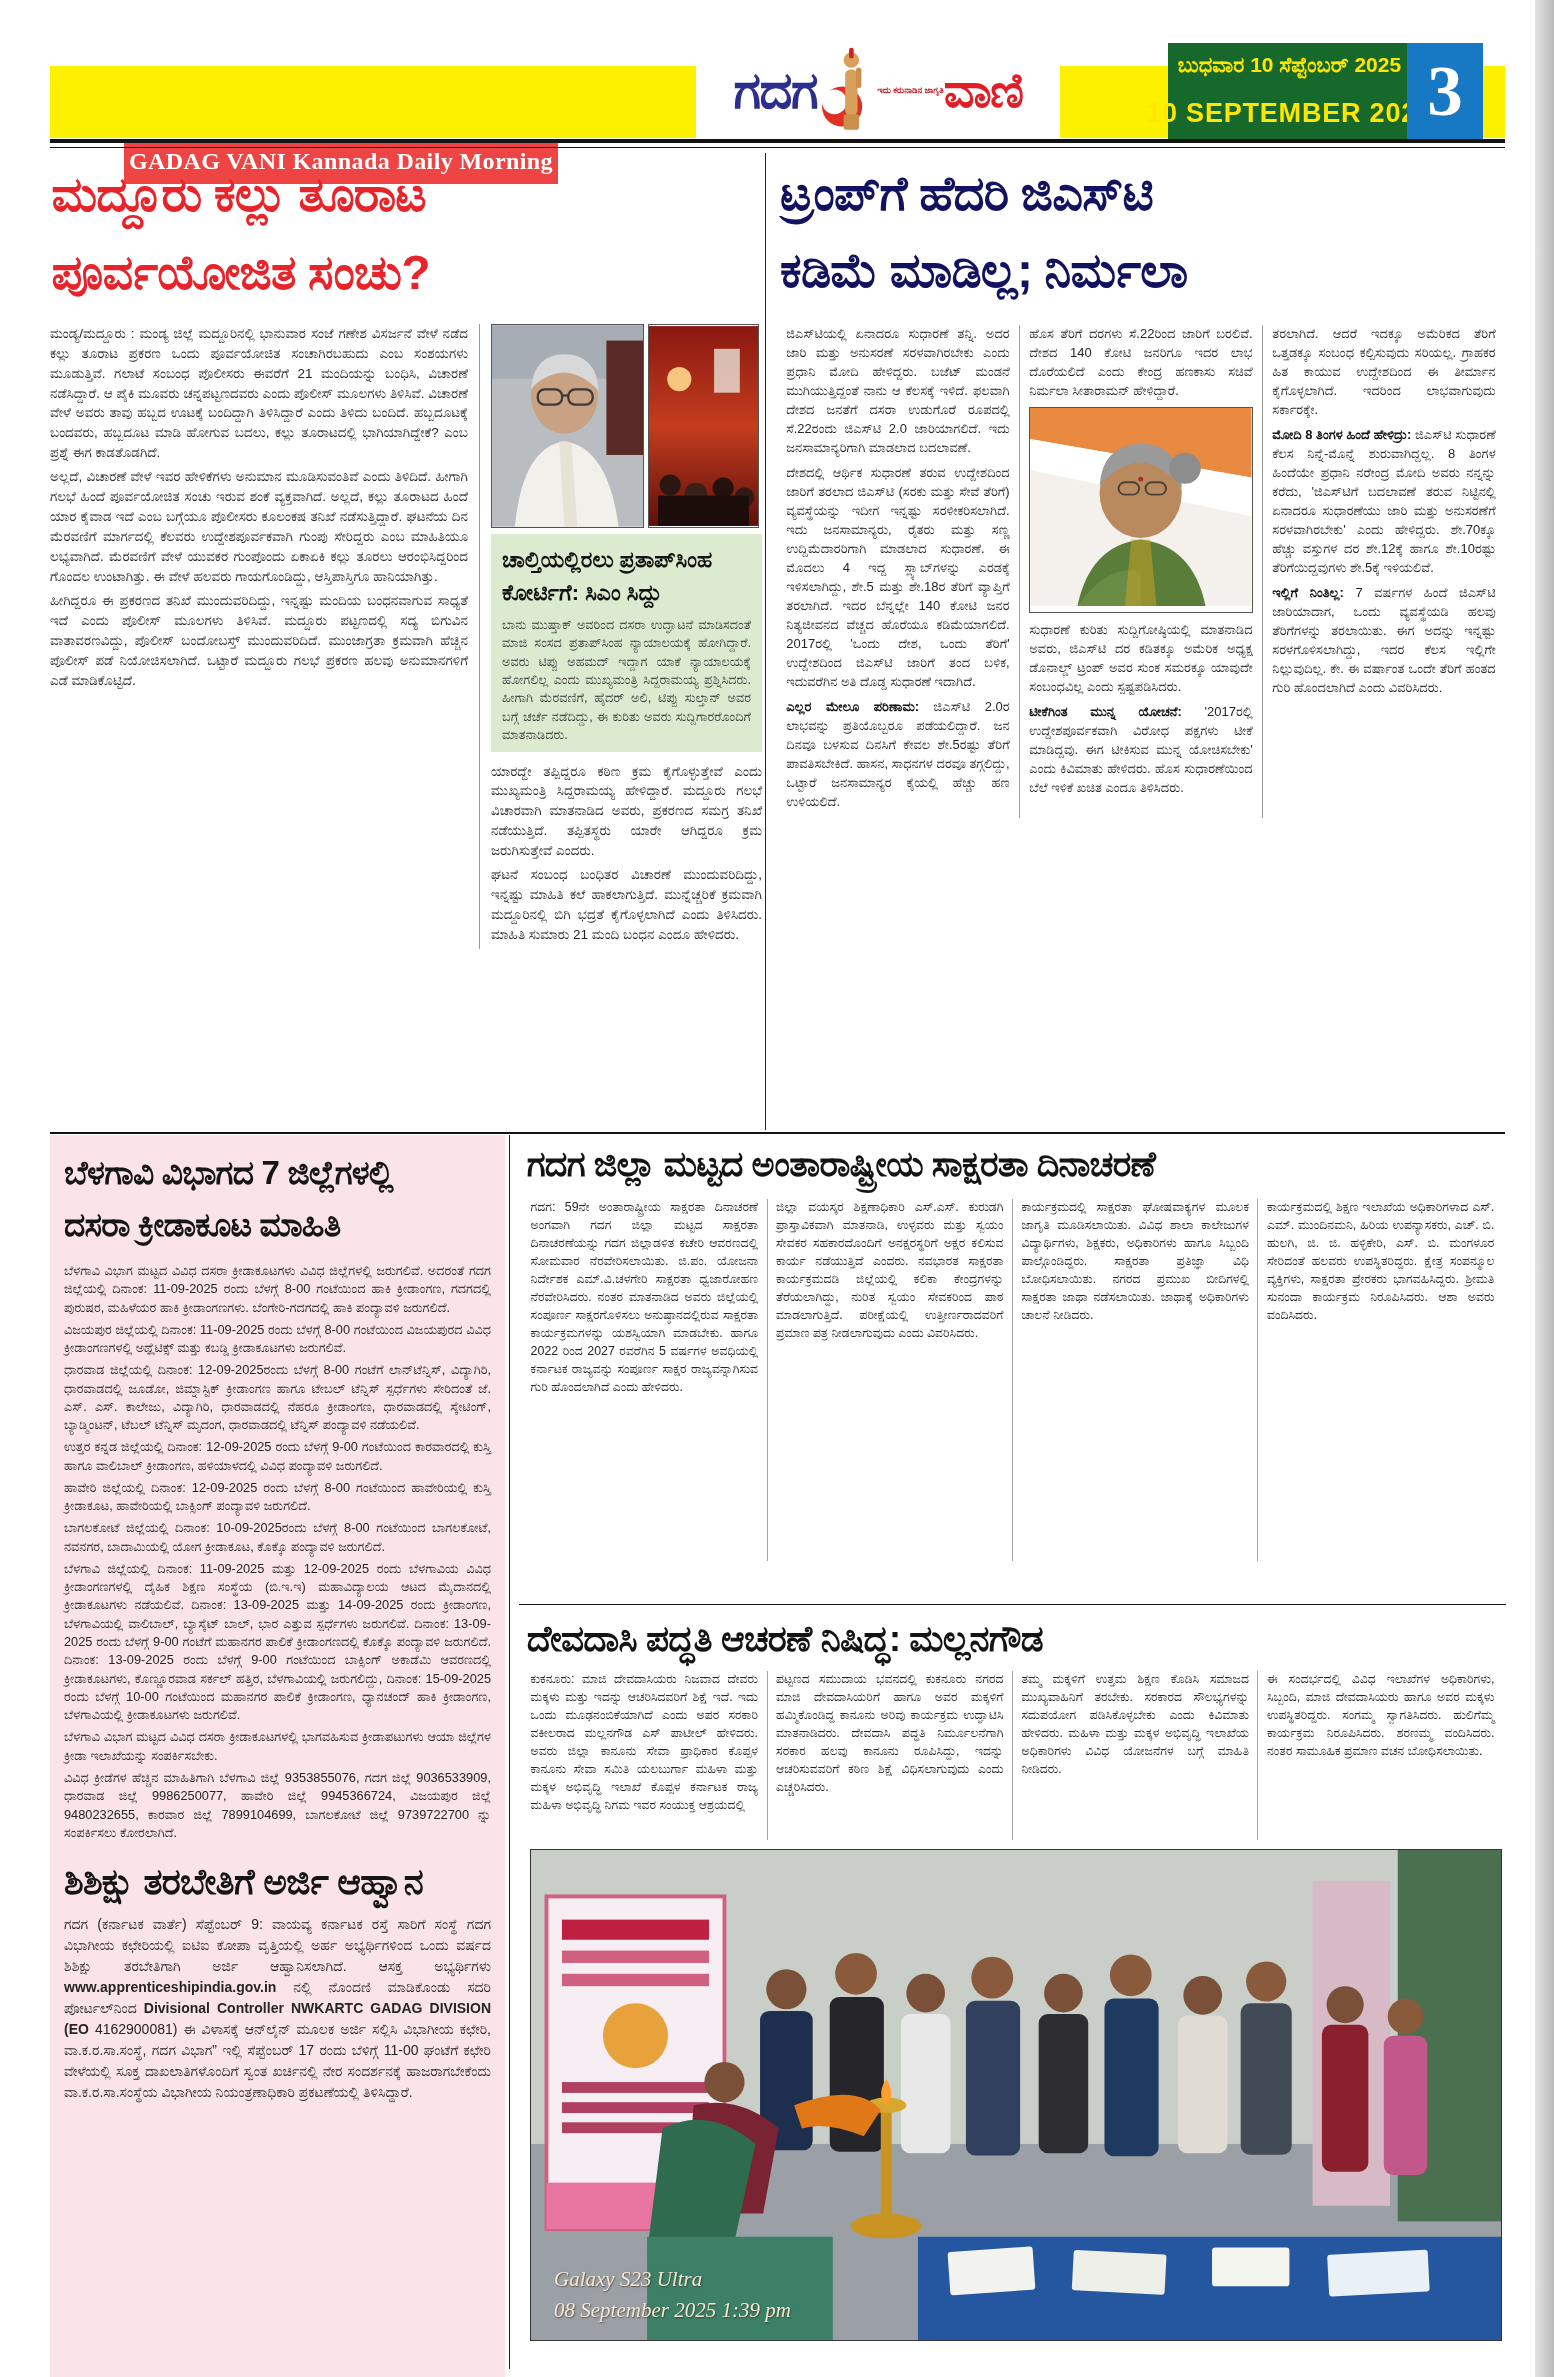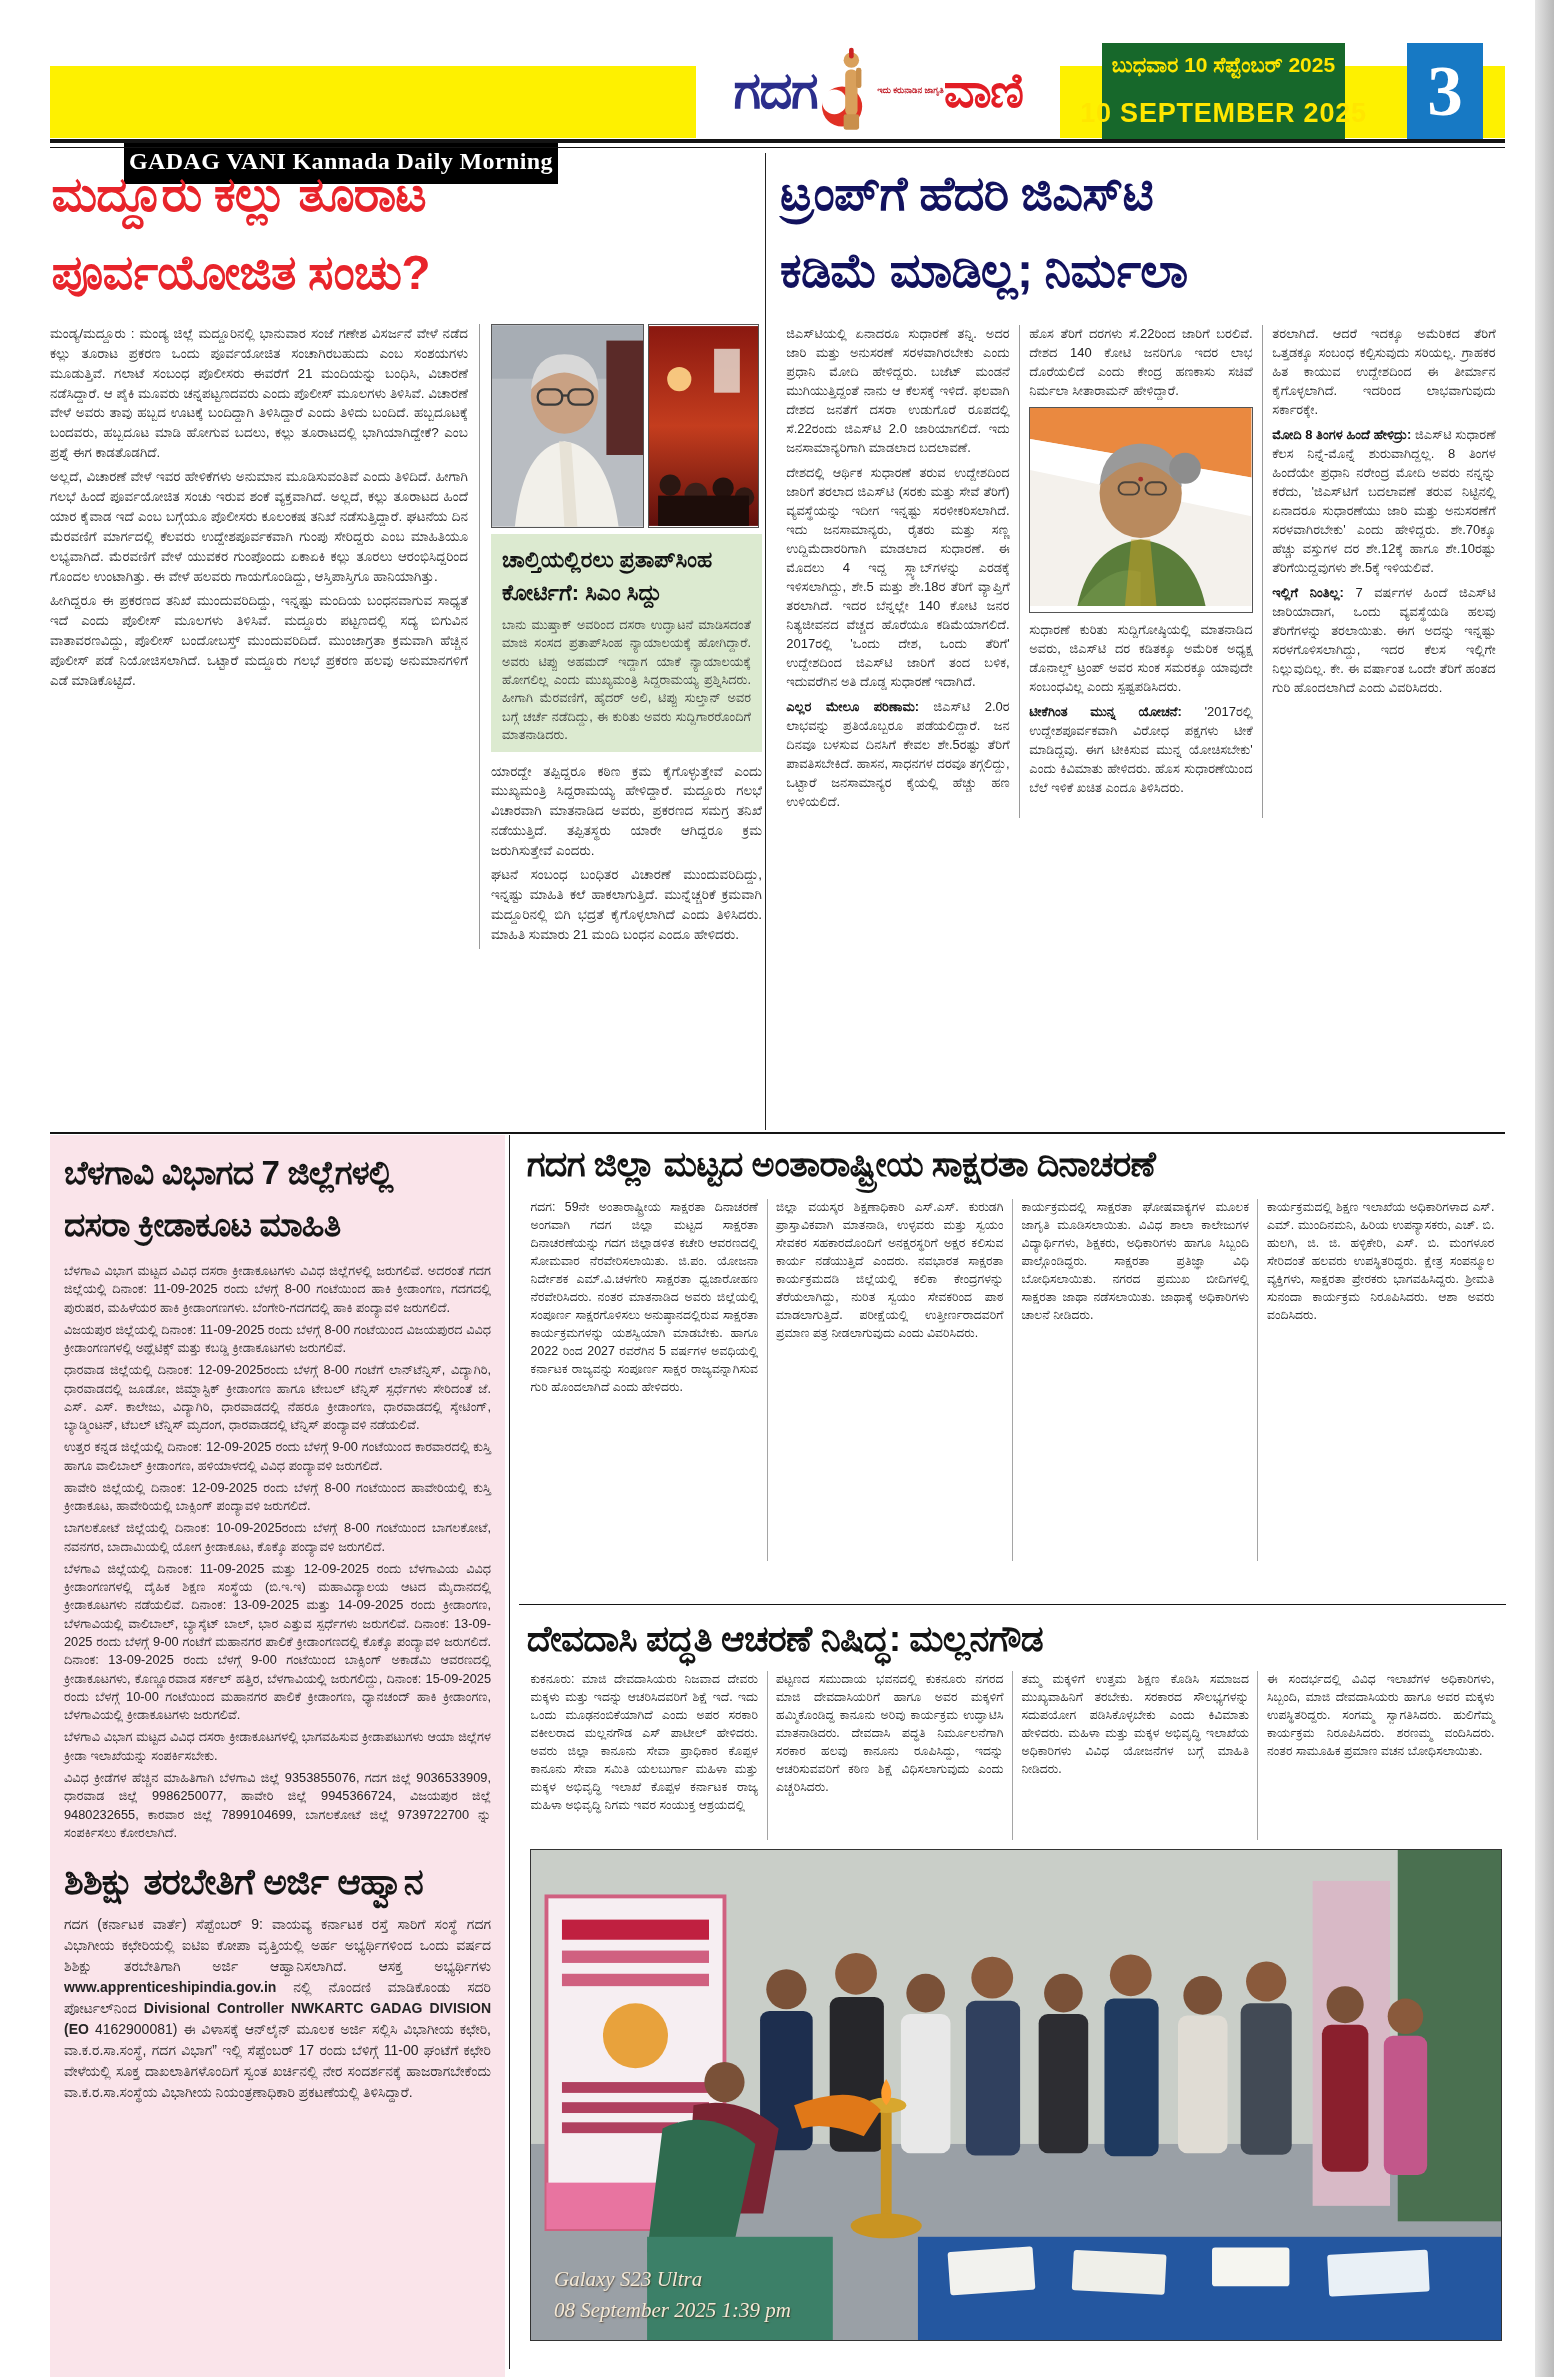--- a/index.html
+++ b/index.html
@@ -2,30 +2,30 @@
 <html style="font-size:12.4px"><head>
 <meta charset="utf-8">
 <style>
   *{margin:0;padding:0;box-sizing:border-box}
   html,body{background:#ffffff}
   .page{position:relative;width:1555px;height:2377px;background:#fff;overflow:hidden;
         font-family:"Liberation Sans",sans-serif;color:#252525}
 
   
   .header-band{position:absolute;left:50px;top:66px;width:1455px;height:72px;background:#fef100}
-  .nameplate{position:absolute;left:74px;top:73px;width:434px;height:45px;background:#000000;
+  .nameplate{position:absolute;left:74px;top:73px;width:434px;height:45px;background:#ef4444;
              display:flex;align-items:center;justify-content:center}
   .nameplate span{color:#fff;font-family:"Liberation Serif",serif;font-weight:bold;font-size:24px;letter-spacing:0.4px}
   .logo-area{position:absolute;left:696px;top:43px;width:364px;height:96px;background:#fff;
              display:flex;align-items:center;justify-content:center;gap:4.6px}
   .logo-w1{color:#2b2e8c;font-size:51px;font-weight:900;letter-spacing:-1.5px}
   .logo-right{display:flex;align-items:center;line-height:1}
   .logo-tagline{color:#c2202a;font-size:8.5px;font-weight:bold;margin-bottom:1.5px;white-space:nowrap}
   .logo-w2{color:#e21d25;font-size:48px;font-weight:900;letter-spacing:-1.5px}
-  .datebox{position:absolute;left:1102px;top:43px;width:243px;height:96px;background:#17682b;
+  .datebox{position:absolute;left:1168px;top:43px;width:243px;height:96px;background:#17682b;
            display:flex;flex-direction:column;align-items:center;justify-content:center;gap:21px}
   .datebox div{color:#ffe600;font-weight:bold;font-size:21px;line-height:1.15;white-space:nowrap}
   .datebox .en{letter-spacing:0.8px;font-size:27px}
   .pagebox{position:absolute;left:1407px;top:43px;width:76px;height:96px;background:#1779c4;
            display:flex;align-items:center;justify-content:center}
   .pagebox span{color:#fff;font-size:71px;font-weight:bold;font-family:"Liberation Serif",serif}
   .head-rule{position:absolute;left:50px;top:139px;width:1455px;height:8.5px;
              border-top:4.6px solid #141414;border-bottom:1.5px solid #141414}
 
   

